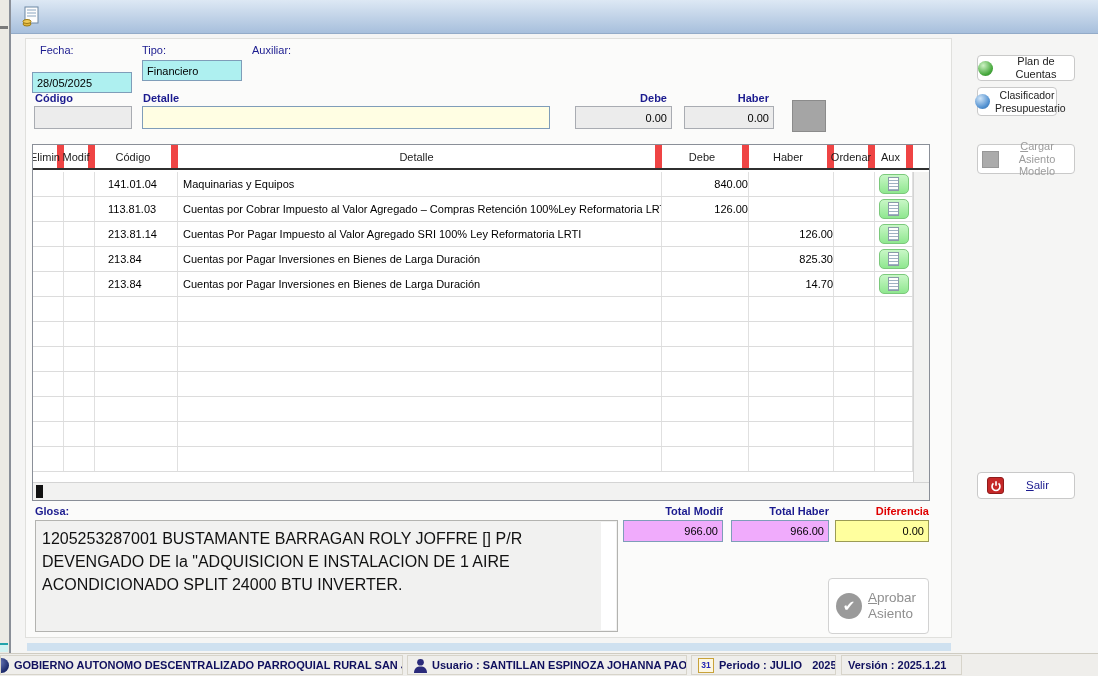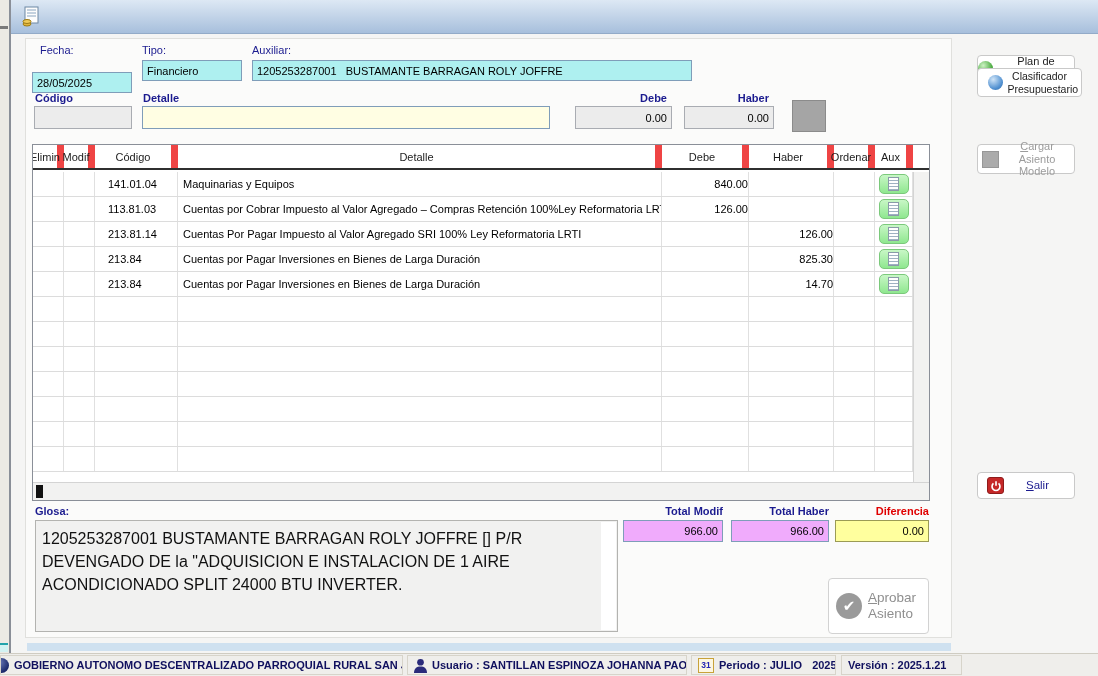--- a/index.html
+++ b/index.html
@@ -120,37 +120,36 @@
   </div>
 
   <div class="panel"></div>
   <div class="blue-strip"></div>
 
   <div class="lbl" style="left:29px; top:44px;">Fecha:</div>
   <input class="field cyan" style="left: 21px; top: 72px; width: 100px; height: 21px;" value="28/05/2025">
   <div class="lbl" style="left:131px; top:44px;">Tipo:</div>
   <input class="field cyan" style="left: 131px; top: 60px; width: 100px; height: 21px;" value="Financiero">
   <div class="lbl" style="left:241px; top:44px;">Auxiliar:</div>
-  <input class="field cyan" style="left: 241px; top: 60px; width: 440px; height: 21px;" value="1205253287001   BUSTAMANTE BARRAGAN ROLY JOFFRE">
 
   <div class="lbl b" style="left:24px; top:92px;">Código</div>
   <input class="field grayfld" style="left: 23px; top: 106px; width: 98px; height: 23px;">
   <div class="lbl b" style="left:132px; top:92px;">Detalle</div>
   <input class="field yellowpale" style="left: 131px; top: 106px; width: 408px; height: 23px;">
   <div class="lbl b r" style="left:564px; top:92px; width:92px;">Debe</div>
   <input class="field grayfld num" style="left: 564px; top: 106px; width: 97px; height: 23px;" value="0.00">
   <div class="lbl b r" style="left:673px; top:92px; width:85px;">Haber</div>
   <input class="field grayfld num" style="left: 673px; top: 106px; width: 90px; height: 23px;" value="0.00">
   <div class="graybtn" style="left:781px; top:100px; width:34px; height:32px;"></div>
 
   <div class="btn" style="left:946px; top:55px; width:98px; height:26px;">
     <span class="sphere green"></span>
     <span>Plan de Cuentas</span>
   </div>
-  <div class="btn" style="left:946px; top:68px; width:105px; height:29px; font-size:10.5px;">
+  <div class="btn" style="left:946px; top:87px; width:80px; height:29px; font-size:10.5px;">
     <span class="sphere blue"></span>
     <span style="width:64px;">Clasificador Presupuestario</span>
   </div>
   <div class="btn disabled" style="left:946px; top:144px; width:98px; height:30px;">
     <span class="graysq"></span>
     <span class="fl" style="width:66px; display:inline-block;">Cargar Asiento Modelo</span>
   </div>
   <div class="btn" style="left:946px; top:472px; width:98px; height:27px; justify-content:flex-start; padding-left:9px; gap:22px;">
     <span class="power">
       <svg width="12" height="12" viewBox="0 0 16 16">

